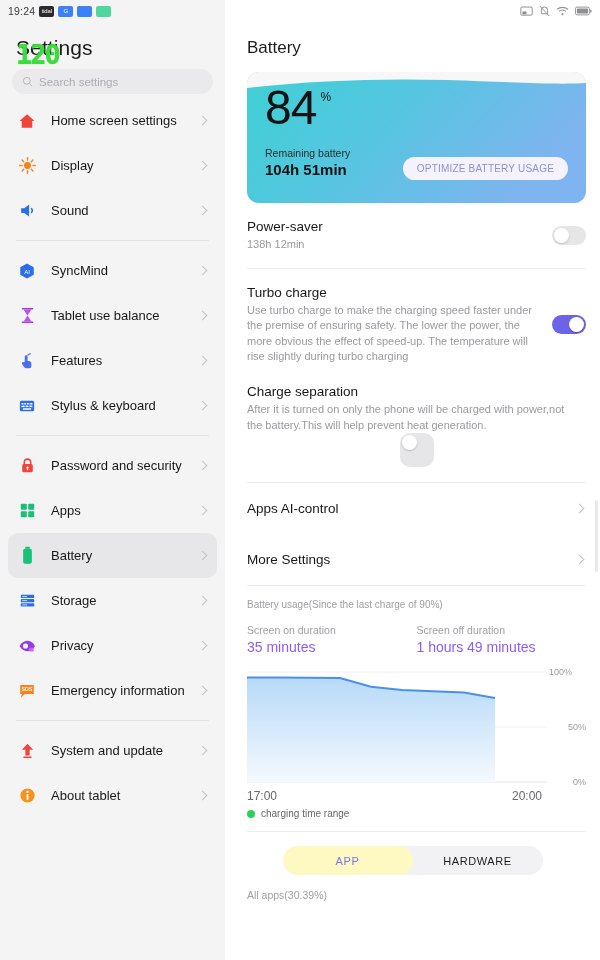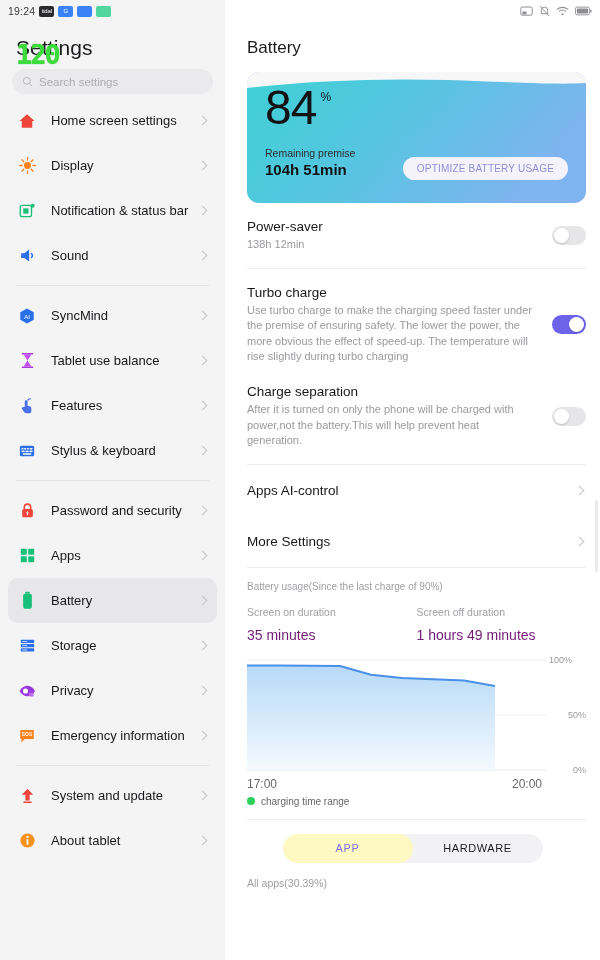--- a/index.html
+++ b/index.html
@@ -142,21 +142,21 @@
   .srow.link .chev::after { border-color: #c3c3c7; }
 
   
   .usage-head {
     font-size: 10px; color: #a0a0a5;
     padding: 13px 14px 0 22px;
   }
   .dur-row { display: flex; padding: 14px 14px 0 22px; }
   .dur-col { flex: 1 1 50%; }
   .dur-lbl { font-size: 10.5px; color: #a0a0a5; }
-  .dur-val { font-size: 14px; color: #701a75; margin-top: 9px; }
+  .dur-val { font-size: 14px; color: #8b5cf6; margin-top: 3px; }
 
   .chart-wrap {
     position: relative; margin: 12px 14px 0 22px; height: 120px;
   }
   .ax-lbl { position: absolute; font-size: 9px; color: #9a9a9f; }
   .time-row {
     position: relative; margin: 2px 14px 0 22px; height: 14px;
   }
   .time-lbl { position: absolute; font-size: 12px; color: #67676c; top: 0; }
   .legend {
@@ -237,31 +237,20 @@
               <line x1="18.8" y1="5.2" x2="16.8" y2="7.2"></line>
                 <line x1="7.2" y1="16.8" x2="5.2" y2="18.8"></line>
             </g>
           </svg>
         </span>
         <span class="nav-label">Display</span>
         <span class="chev"></span>
       </div>
       <div class="nav-item">
         <span class="nav-icon">
-          <svg width="18" height="18" viewBox="0 0 24 24">
-            <rect x="3" y="4.5" width="15" height="15" rx="2.5" fill="none" stroke="#19c07a" stroke-width="1.8"></rect>
-            <rect x="7" y="8.5" width="7" height="7" fill="#19c07a"></rect>
-            <circle cx="19.5" cy="5" r="2.6" fill="#19c07a"></circle>
-          </svg>
-        </span>
-        <span class="nav-label">Notification &amp; status bar</span>
-        <span class="chev"></span>
-      </div>
-      <div class="nav-item">
-        <span class="nav-icon">
           <svg width="19" height="19" viewBox="0 0 24 24">
             <path d="M4 9 L8 9 L14 4.5 L14 19.5 L8 15 L4 15 Z" fill="#2b6fe8"></path>
             <path d="M17 9.5 Q19.4 12 17 14.5" fill="none" stroke="#2b6fe8" stroke-width="1.8" stroke-linecap="round"></path>
           </svg>
         </span>
         <span class="nav-label">Sound</span>
         <span class="chev"></span>
       </div>
 
       <div class="nav-divider"></div>
@@ -453,21 +442,21 @@
           </linearGradient>
         </defs>
         <rect x="0" y="0" width="339" height="131" fill="#f7f7f8"></rect>
         <path d="M0 16 C60 9 130 6 200 8 C262 10 310 13 339 11 L339 131 L0 131 Z" fill="url(#cardg)"></path>
       </svg>
       <div class="card-content">
         <div class="pct-row">
           <span class="pct-num">84</span>
           <span class="pct-sym">%</span>
         </div>
-        <div class="rem-label">Remaining premise</div>
+        <div class="rem-label">Remaining battery</div>
         <div class="rem-val">104h 51min</div>
       </div>
       <div class="optimize-btn">OPTIMIZE BATTERY USAGE</div>
     </div>
 
     <div class="rows">
 
       <div class="srow">
         <div class="srow-txt">
           <div class="srow-title">Power-saver</div>
@@ -482,21 +471,21 @@
       <div class="srow">
         <div class="srow-txt">
           <div class="srow-title">Turbo charge</div>
           <div class="srow-sub">Use turbo charge to make the charging speed faster under the premise of ensuring safety. The lower the power, the more obvious the effect of speed-up. The temperature will rise slightly during turbo charging</div>
         </div>
         <div class="toggle on">
             <span class="knob"></span>
           </div>
       </div>
 
-      <div class="srow" style="padding-top:4px;">
+      <div class="srow" style="padding-top:4px;flex-direction:column;">
         <div class="srow-txt">
           <div class="srow-title">Charge separation</div>
           <div class="srow-sub">After it is turned on only the phone will be charged with power,not the battery.This will help prevent heat generation.</div>
         </div>
         <div class="toggle">
             <span class="knob"></span>
           </div>
       </div>
       <div class="row-divider"></div>
 

